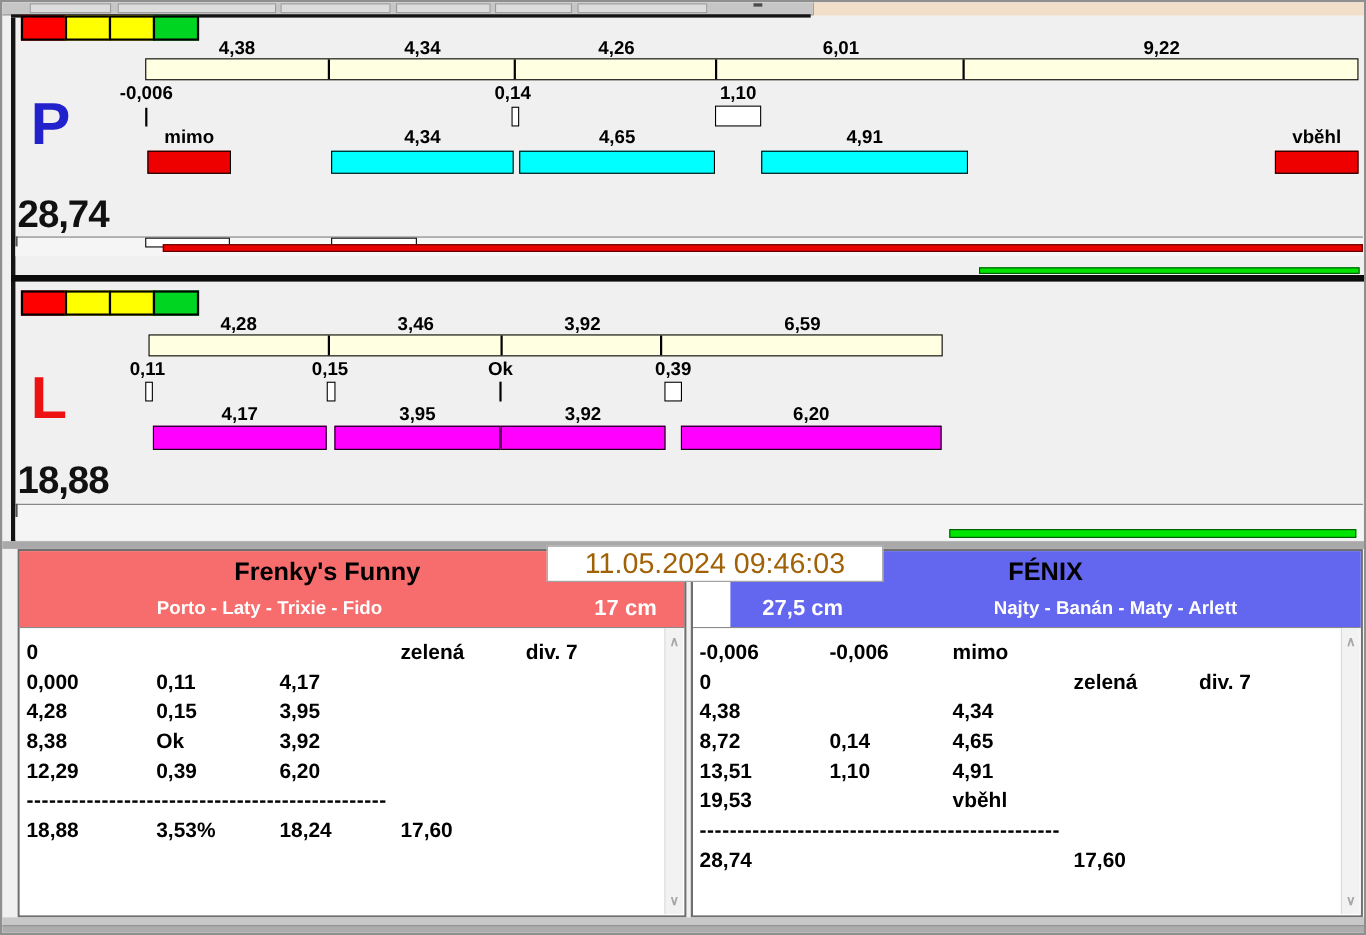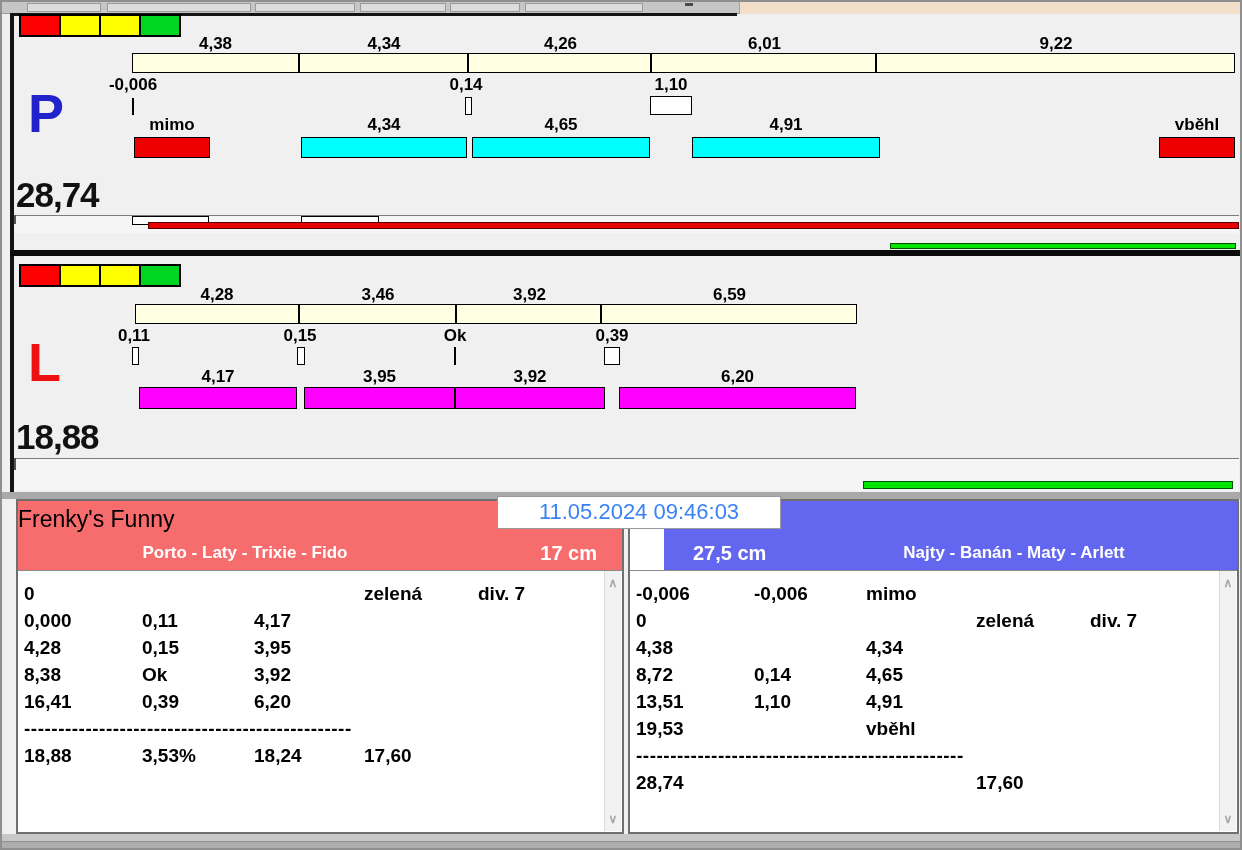--- a/index.html
+++ b/index.html
@@ -36,36 +36,36 @@
   .substrip{position:absolute;left:12px;width:1225px;background:#F5F5F5;border-top:1px solid #7d7d7d;}
   .ltick{position:absolute;width:2px;background:#555;}
   .redbar{position:absolute;background:#E80000;border:1px solid #5a0000;box-sizing:border-box;}
   .greenbar{position:absolute;background:#00E400;border:1px solid #005500;box-sizing:border-box;}
   .divider{position:absolute;left:8px;width:1234px;height:6px;background:#0b0b0b;}
   .grayband{position:absolute;left:0;width:1242px;background:#A9A9A9;}
   
   .panel{position:absolute;top:497px;height:335px;border:2px solid #6F6F6F;box-sizing:border-box;background:#fff;}
   .phead{position:relative;height:69px;}
   .head-left{background:#F76C6C;} .head-right{background:#6366EF;}
-  .pname{position:absolute;left:0;right:0;top:5px;font-weight:normal;font-size:23px;color:#000;}
+  .pname{position:absolute;left:0;right:0;top:5px;text-align:center;font-weight:bold;font-size:23px;color:#000;}
   .pdogs{position:absolute;top:42px;font-weight:bold;font-size:17px;color:#FFF;text-align:center;}
   .pheight{position:absolute;top:41px;font-weight:bold;font-size:20px;color:#FFF;white-space:nowrap;}
   .ptable{position:absolute;left:0;right:0;top:69px;bottom:0;background:#FFF;border-top:1px solid #8a8a8a;
           padding:9px 0 0 6px;box-sizing:border-box;overflow:hidden;}
   .trow{display:grid;grid-template-columns:118px 112px 110px 114px 1fr;height:27px;align-items:center;}
   .tcell{font-weight:bold;font-size:19px;color:#000;white-space:nowrap;}
   .tsep{height:27px;font-weight:bold;font-size:19px;color:#000;letter-spacing:0.5px;
         white-space:nowrap;overflow:hidden;display:flex;align-items:center;}
   .scrollbar{position:absolute;top:70px;bottom:1px;right:1px;width:16px;background:#F2F2F2;
              border-left:1px solid #DADADA;}
   .scroll-arrow{position:absolute;left:0;right:0;text-align:center;color:#A6A6A6;font-size:12px;
                 font-weight:bold;line-height:12px;cursor:default;}
   .arr-top{top:6px;} .arr-bot{bottom:6px;}
-  .datebox{position:absolute;left:495px;top:494px;width:284px;height:33px;background:#FFF;
-           border:1px solid #9a9a9a;box-sizing:border-box;text-align:center;font-size:22px;color:#3b82f6;
+  .datebox{position:absolute;left:495px;top:494px;width:306px;height:33px;background:#FFF;
+           border:1px solid #9a9a9a;box-sizing:border-box;text-align:center;font-size:26px;color:#a16207;
            line-height:30px;z-index:5;white-space:nowrap;}
   .botstrip1{position:absolute;left:0;top:832px;width:1242px;height:7px;background:#C8C8C8;}
   .botstrip2{position:absolute;left:0;top:839px;width:1242px;height:11px;background:#ADADAD;border-top:1px solid #8f8f8f;}
 </style>
 </head>
 <body>
 
 <div id="app">
 
   <div class="topstrip">
@@ -214,21 +214,21 @@
             <div class="tcell"></div>
           </div>
           <div class="trow">
             <div class="tcell">8,38</div>
             <div class="tcell">Ok</div>
             <div class="tcell">3,92</div>
             <div class="tcell"></div>
             <div class="tcell"></div>
           </div>
           <div class="trow">
-            <div class="tcell">16,41</div>
+            <div class="tcell">12,29</div>
             <div class="tcell">0,39</div>
             <div class="tcell">6,20</div>
             <div class="tcell"></div>
             <div class="tcell"></div>
           </div>
         </div>
       <div class="tsep">------------------------------------------------</div>
       <div>
           <div class="trow">
             <div class="tcell">18,88</div>

